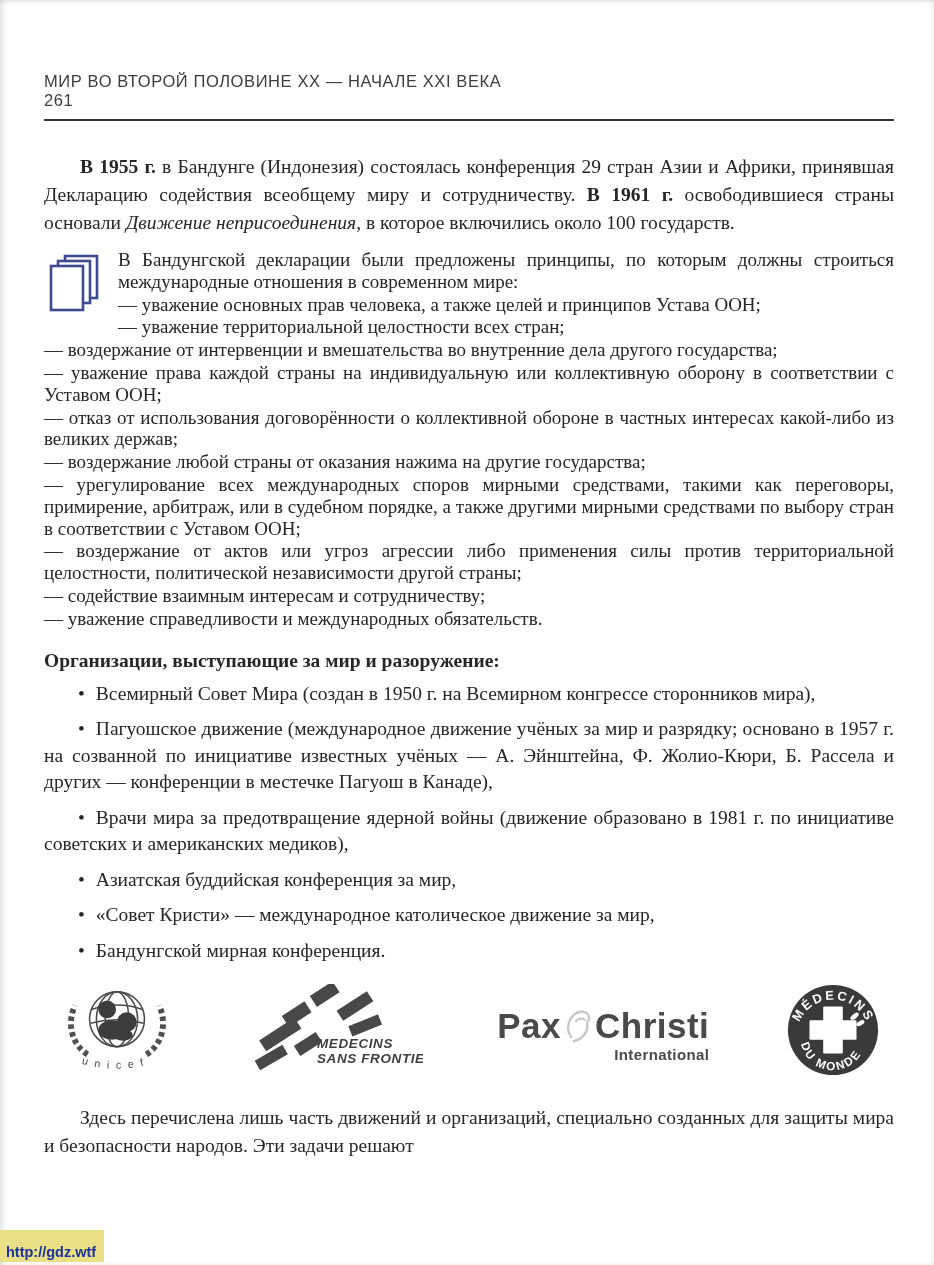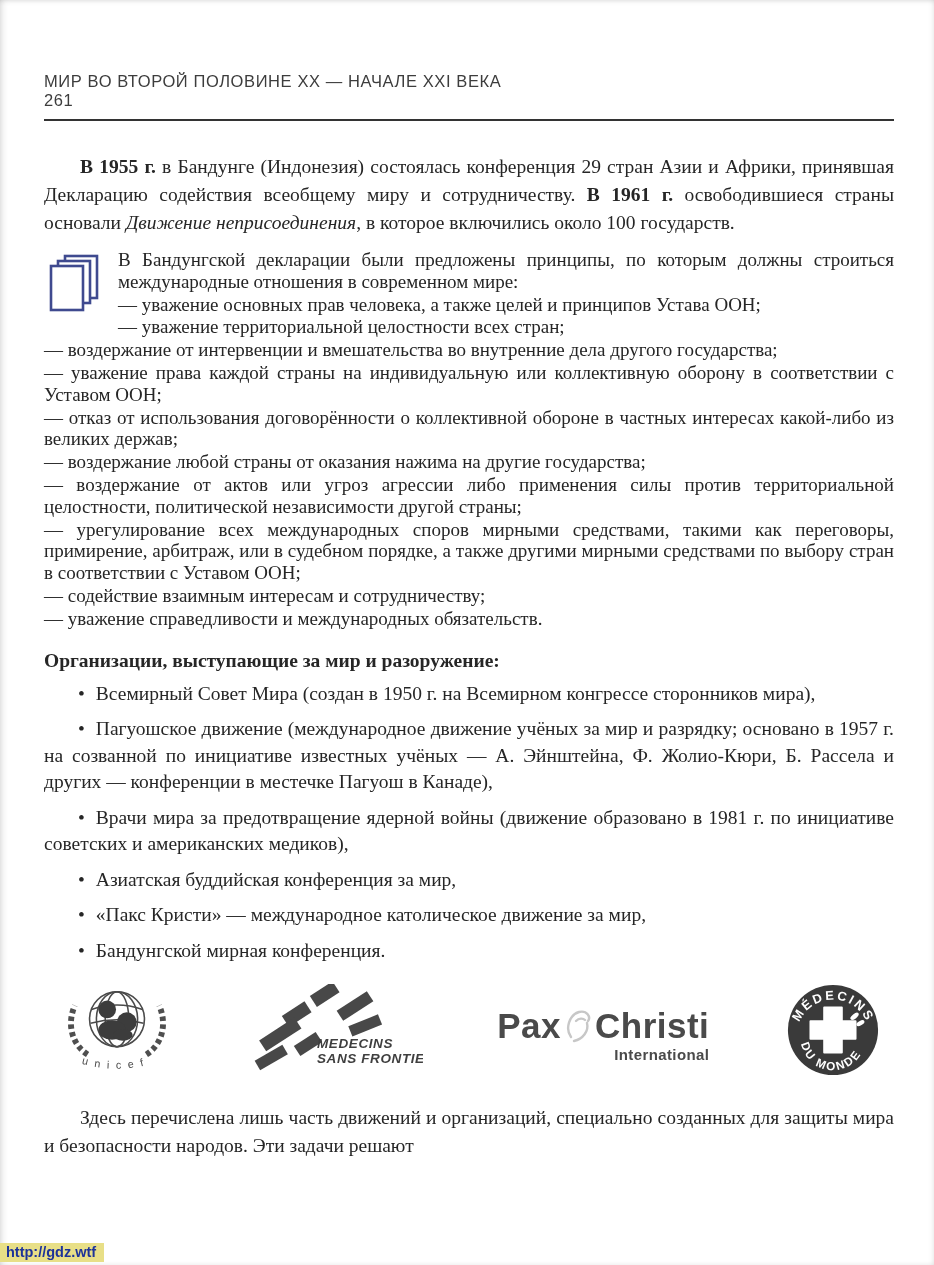--- a/index.html
+++ b/index.html
@@ -47,21 +47,21 @@
   .paxc .intl{font-size:15px;font-weight:bold;text-align:right;margin-top:0px;letter-spacing:.4px;}
   
   .closing{margin-top:24px;}
   
   .wm{
     position:absolute;left:0;bottom:3px;
     background:#e8df87;
     color:#1d3399;
     font-family:"Liberation Sans", sans-serif;
     font-size:14.5px;font-weight:600;
-    padding:1px 8px 2px 6px;
+    padding:14px 8px 2px 6px;
     text-decoration:none;
   }
 </style>
 </head>
 <body>
 
 <div class="page">
   <div class="content">
 
     <div class="hdr">
@@ -80,33 +80,33 @@
           <rect x="7" y="12" width="32" height="44"></rect>
         </g>
       </svg>
       <p class="d-intro">В Бандунгской декларации были предложены принципы, по которым должны строиться международные отношения в современном мире:</p>
       <p>— уважение основных прав человека, а также целей и принципов Устава ООН;</p>
       <p>— уважение территориальной целостности всех стран;</p>
       <p>— воздержание от интервенции и вмешательства во внутренние дела другого государства;</p>
       <p>— уважение права каждой страны на индивидуальную или коллективную оборону в соответствии с Уставом ООН;</p>
       <p>— отказ от использования договорённости о коллективной обороне в частных интересах какой-либо из великих держав;</p>
       <p>— воздержание любой страны от оказания нажима на другие государства;</p>
+      <p>— урегулирование всех международных споров мирными средствами, такими как переговоры, примирение, арбитраж, или в судебном порядке, а также другими мирными средствами по выбору стран в соответствии с Уставом ООН;</p>
       <p>— воздержание от актов или угроз агрессии либо применения силы против территориальной целостности, политической независимости другой страны;</p>
-      <p>— урегулирование всех международных споров мирными средствами, такими как переговоры, примирение, арбитраж, или в судебном порядке, а также другими мирными средствами по выбору стран в соответствии с Уставом ООН;</p>
       <p>— содействие взаимным интересам и сотрудничеству;</p>
       <p>— уважение справедливости и международных обязательств.</p>
     </div>
 
     <p class="org-head">Организации, выступающие за мир и разоружение:</p>
 
     <p class="bullet"><span class="blt">•</span><span>Всемирный Совет Мира (создан в 1950 г. на Всемирном конгрессе сторонников мира),</span></p>
     <p class="bullet"><span class="blt">•</span><span>Пагуошское движение (международное движение учёных за мир и разрядку; основано в 1957 г. на созванной по инициативе известных учёных — А. Эйнштейна, Ф. Жолио-Кюри, Б. Рассела и других — конференции в местечке Пагуош в Канаде),</span></p>
     <p class="bullet"><span class="blt">•</span><span>Врачи мира за предотвращение ядерной войны (движение образовано в 1981 г. по инициативе советских и американских медиков),</span></p>
     <p class="bullet"><span class="blt">•</span><span>Азиатская буддийская конференция за мир,</span></p>
-    <p class="bullet"><span class="blt">•</span><span>«Пакс Кристи» — международное католическое движение за мир,</span></p>
+    <p class="bullet"><span class="blt">•</span><span>«Совет Кристи» — международное католическое движение за мир,</span></p>
     <p class="bullet"><span class="blt">•</span><span>Бандунгской мирная конференция.</span></p>
 
     <div class="logos">
 
       <svg class="logo" width="118" height="100" viewBox="0 0 120 102" xmlns="http://www.w3.org/2000/svg">
         <g stroke="#4a4a4a" fill="none" stroke-width="1.6">
           <circle cx="60" cy="40" r="28"></circle>
           <ellipse cx="60" cy="40" rx="12" ry="28"></ellipse>
           <ellipse cx="60" cy="40" rx="21" ry="28"></ellipse>
           <path d="M 34 30 Q 60 21 86 30"></path>

